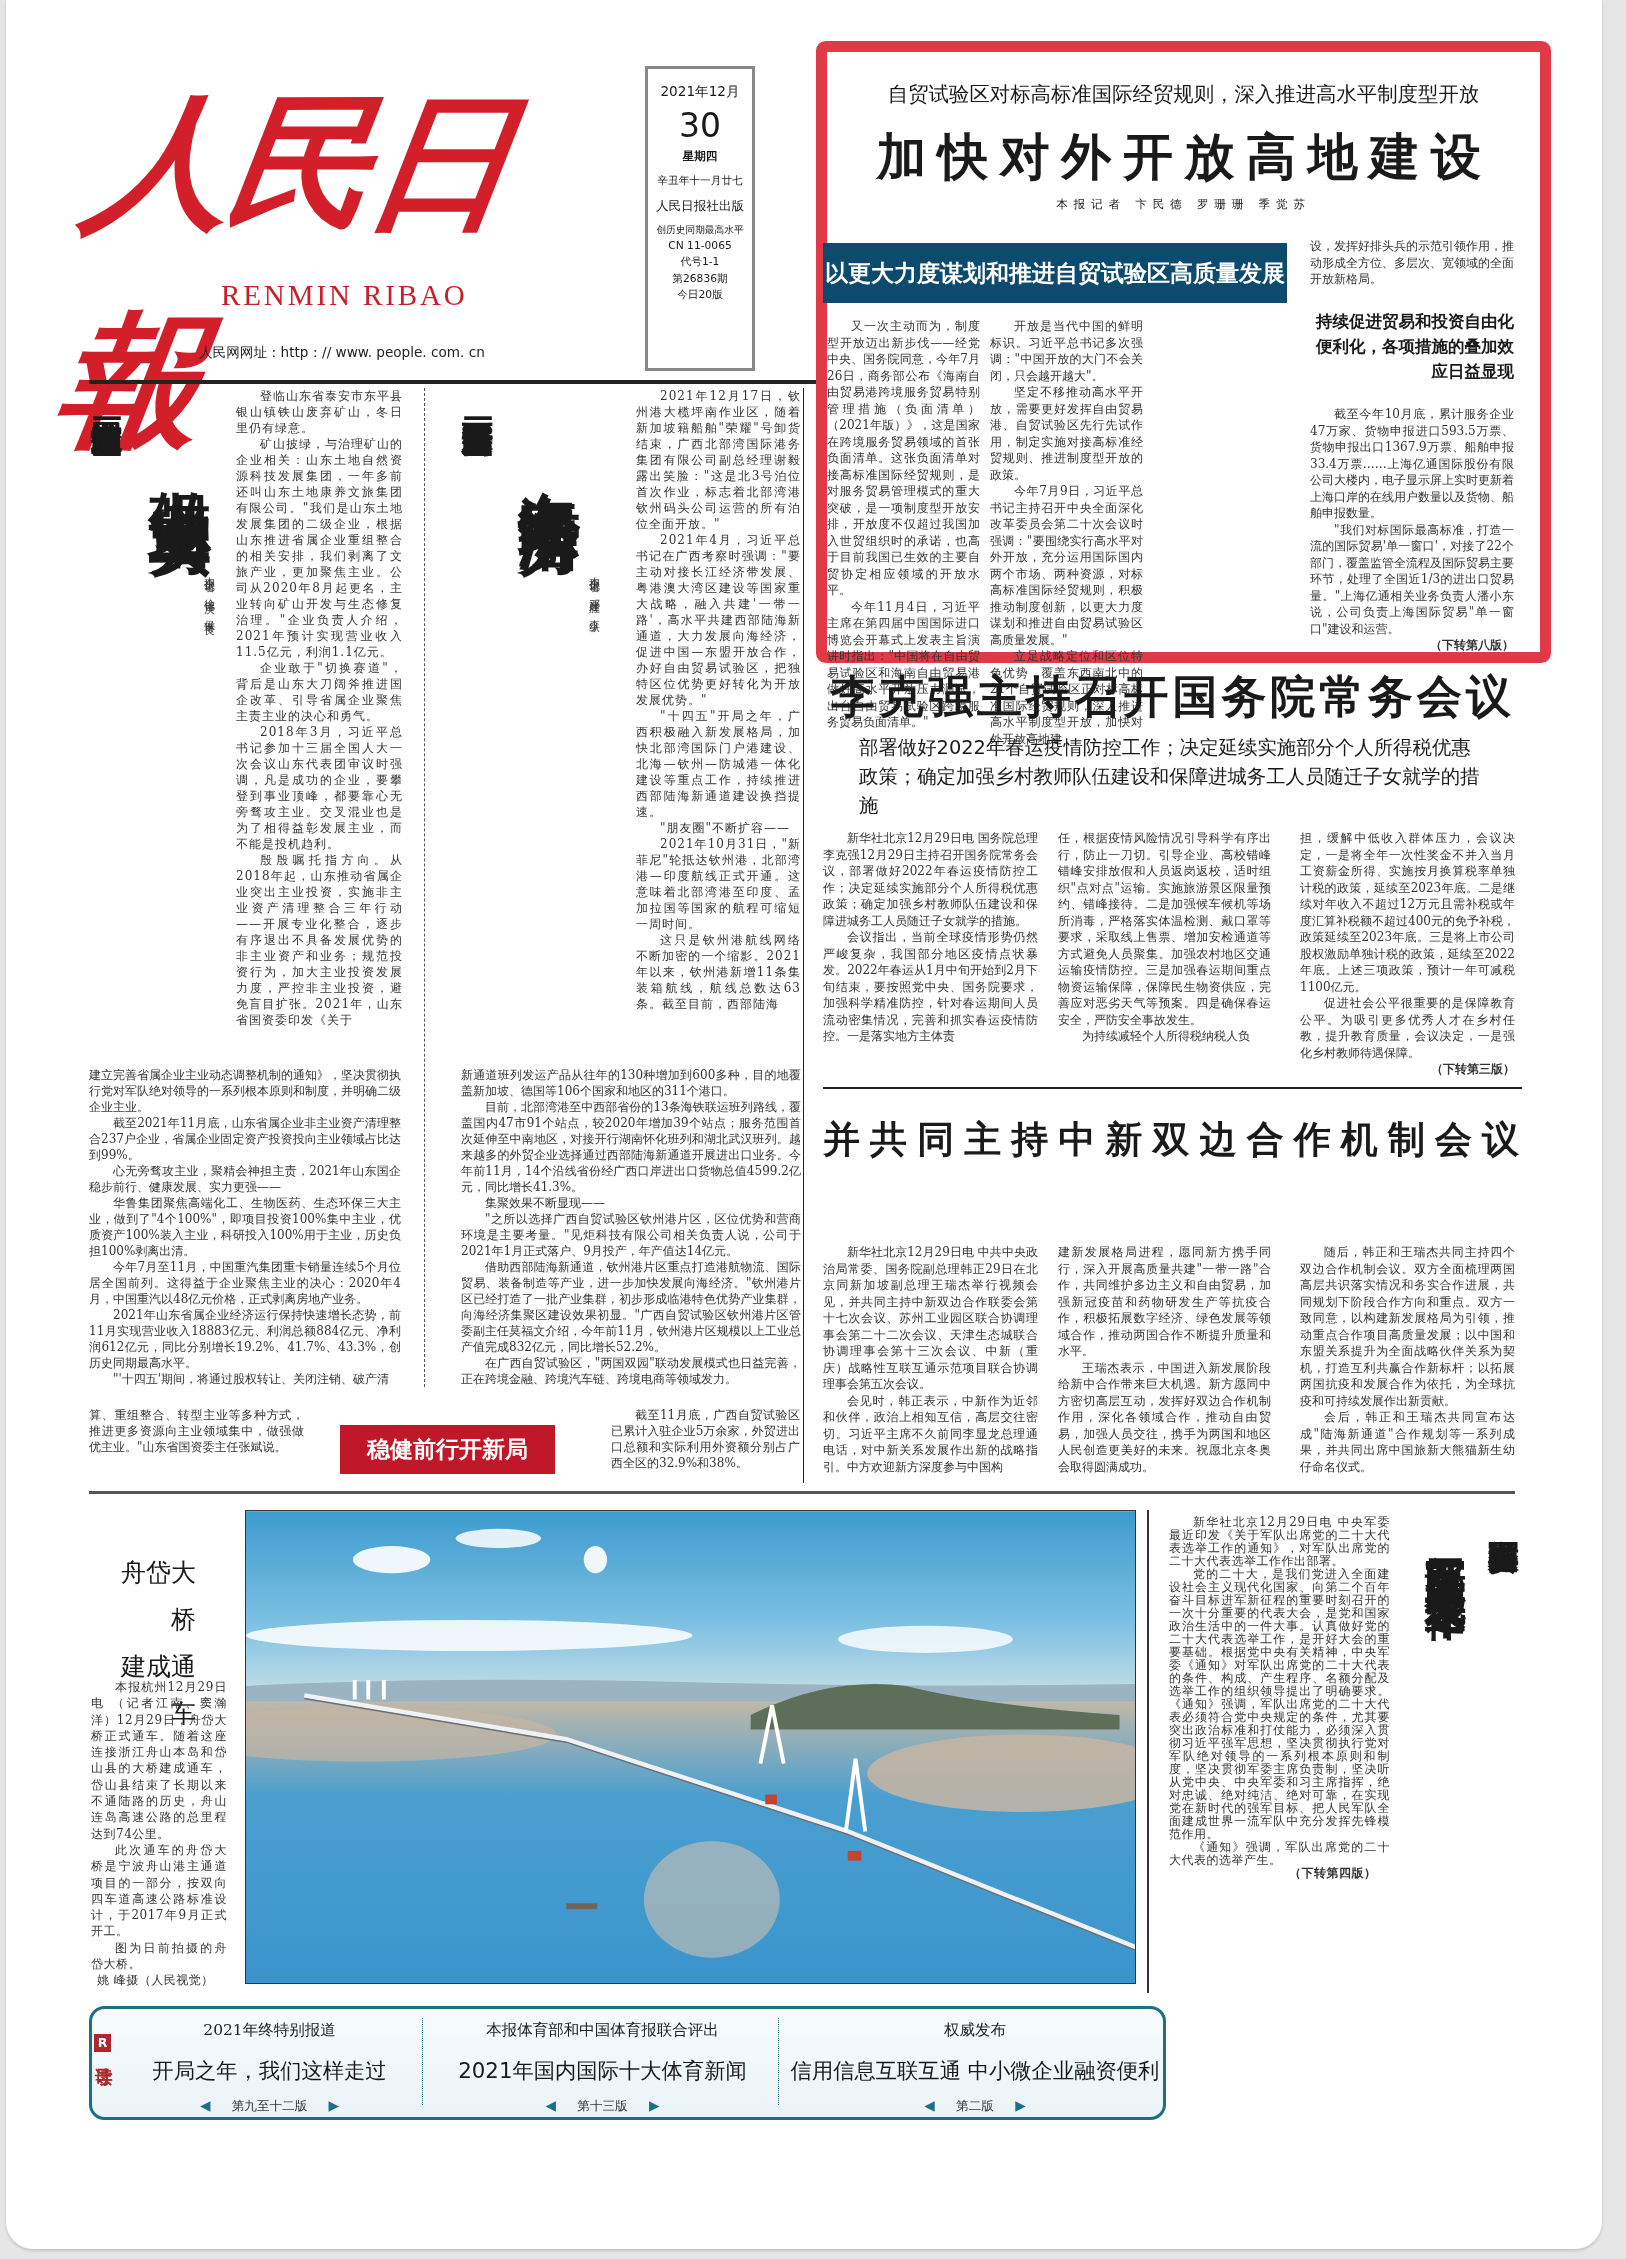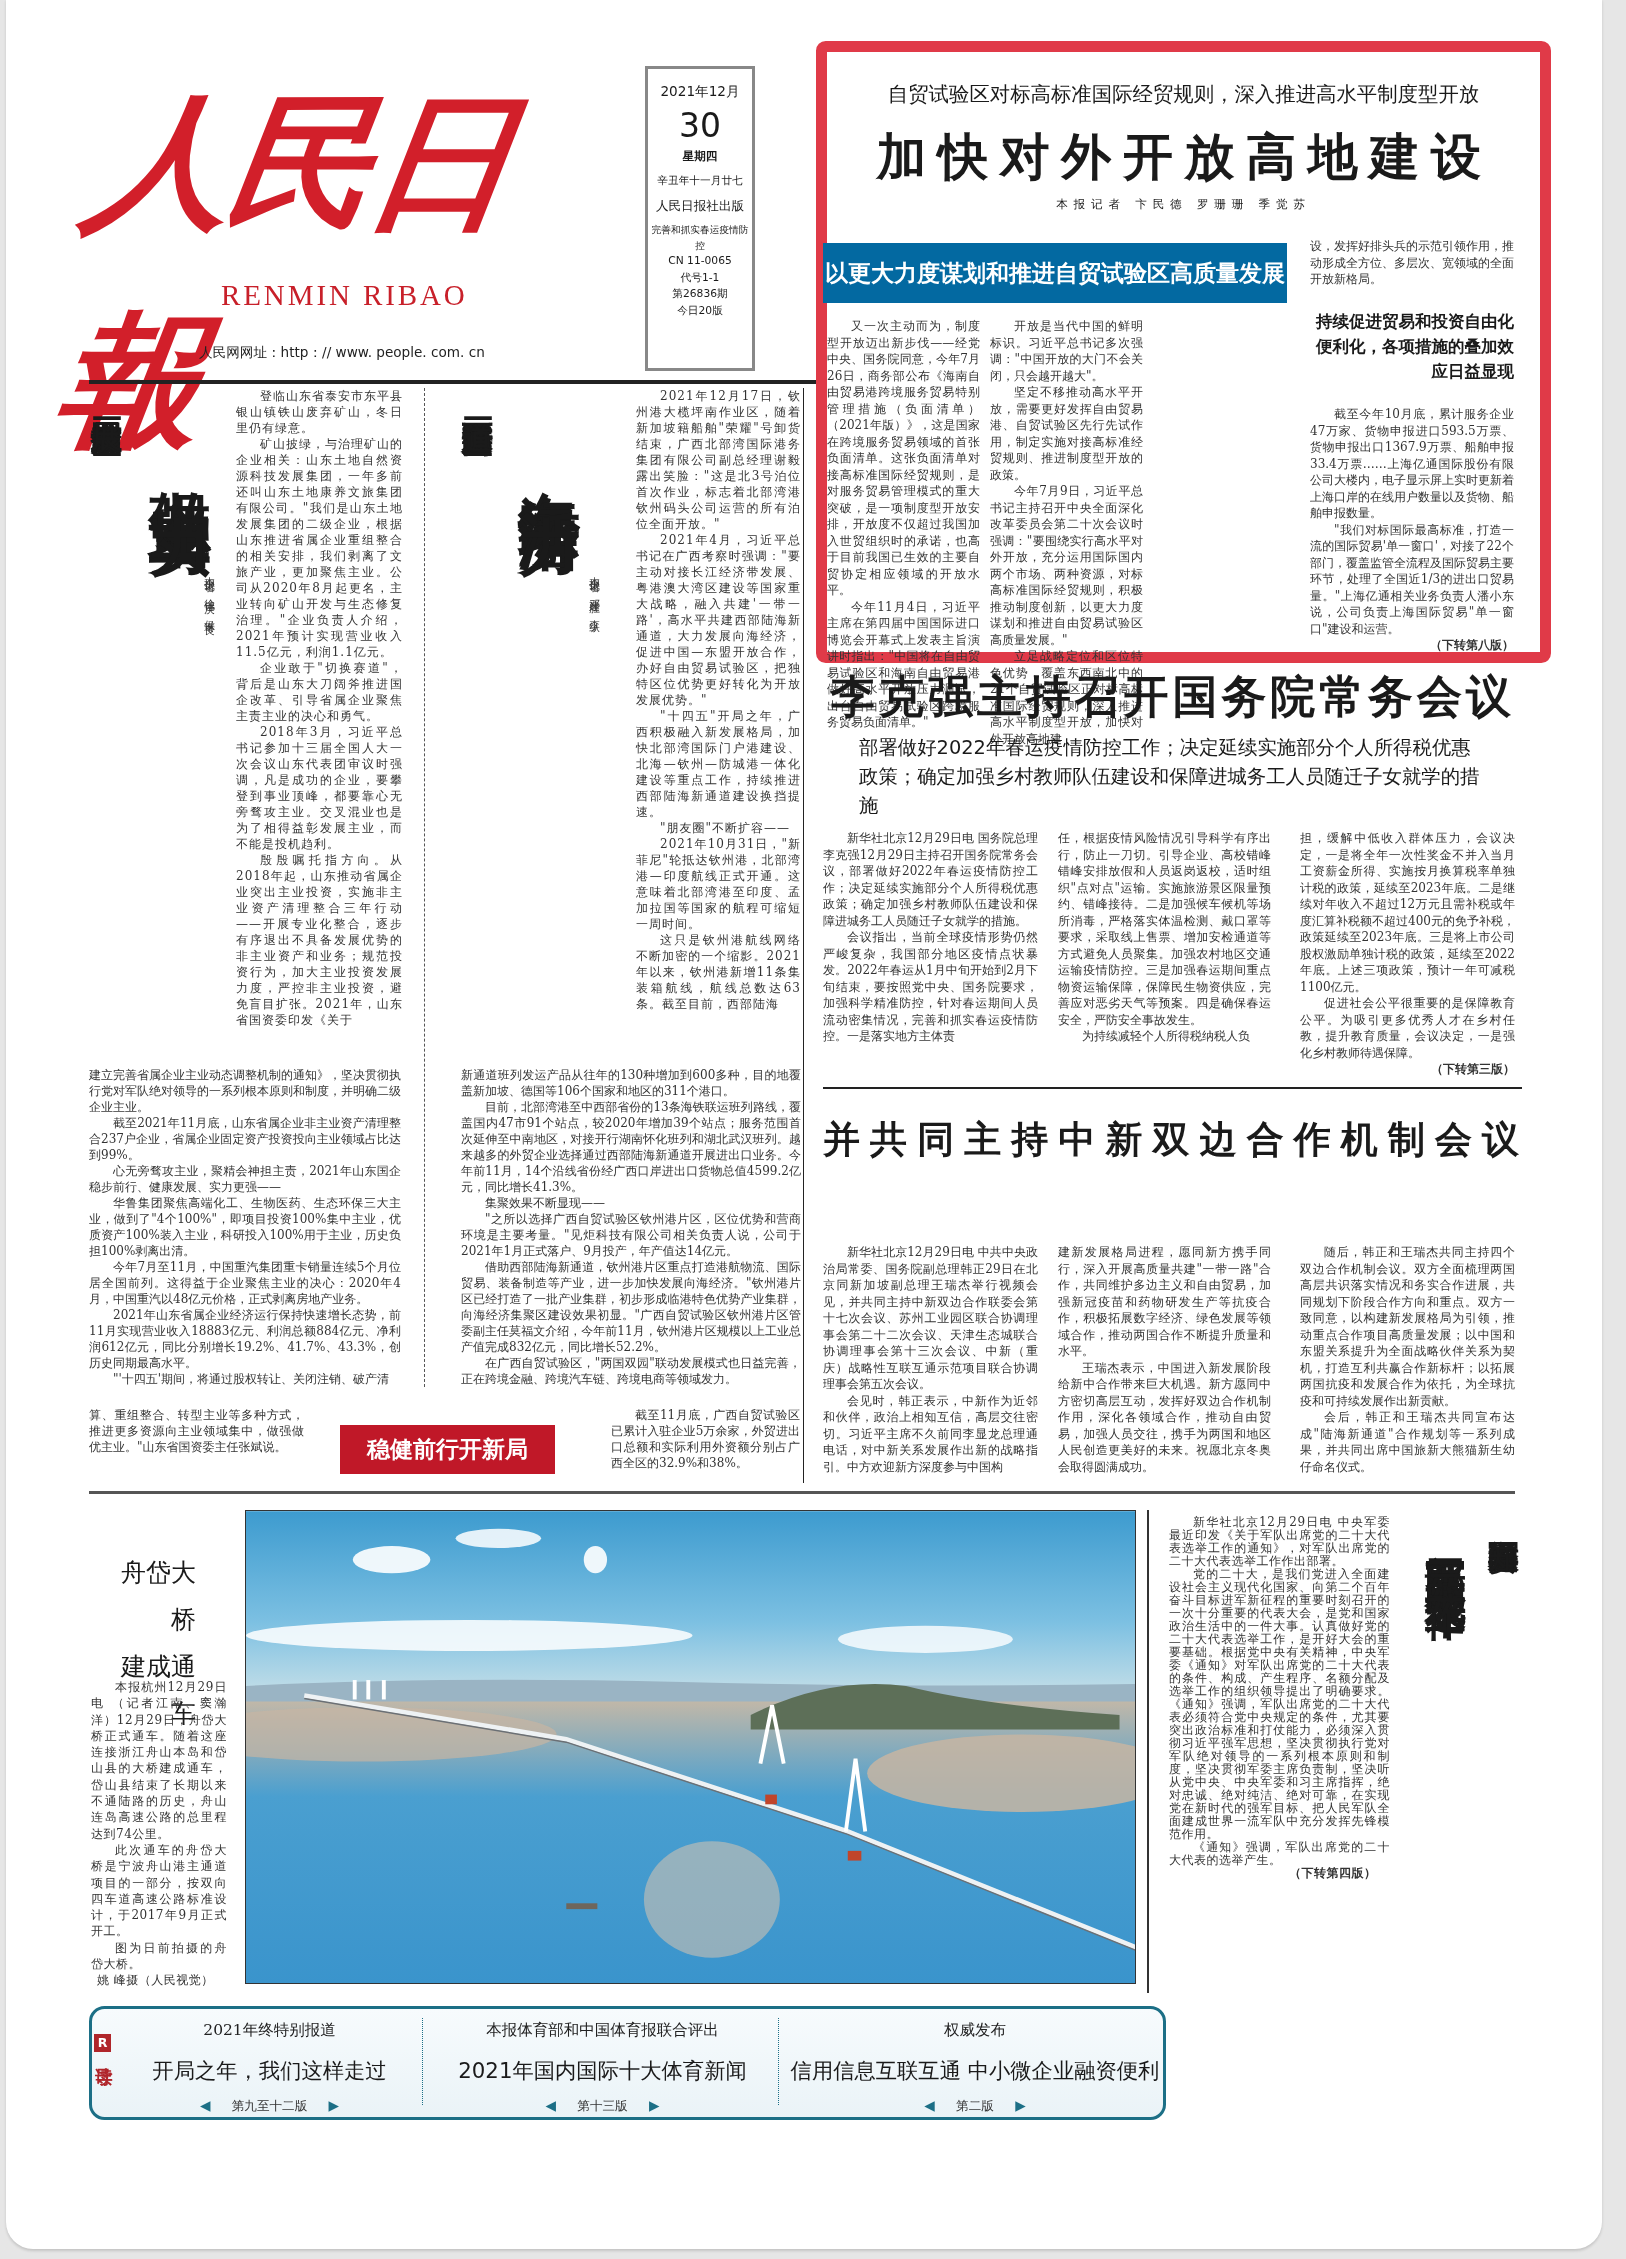--- a/index.html
+++ b/index.html
@@ -19,21 +19,21 @@
   .datebox .lunar { font-size: 10.7px; margin-top: 9.7px; }
   .datebox .pub { font-size: 12.6px; margin-top: 9.7px; font-family: Liberation Serif, serif; }
   .datebox .small { font-size: 9.7px; margin-top: 7.8px; line-height: 15.5px; }
   .datebox .b { font-size: 10.7px; line-height: 16.5px; }
 
   
   .redbox { left: 816px; top: 41px; width: 735px; height: 622px; border: 11.6px solid #e03a48; border-radius: 9.7px; }
   .rb-kicker { left: 844px; top: 80px; width: 679px; text-align: center; font-size: 20.4px; font-family: "DejaVu Sans", sans-serif; }
   .rb-title { left: 835px; top: 124px; width: 699px; text-align: center; font-size: 50px; font-weight: bold; letter-spacing: 11.6px; font-family: "DejaVu Sans", sans-serif; }
   .rb-byline { left: 873px; top: 197px; width: 621px; text-align: center; font-size: 11.6px; letter-spacing: 5.8px; }
-  .rb-redbar { left: 823px; top: 243px; width: 464px; height: 60px; background: #0369a1; color: #fff; font-size: 23px; font-weight: bold; line-height: 60px; text-align: center; font-family: "DejaVu Sans", sans-serif; }
+  .rb-redbar { left: 823px; top: 243px; width: 464px; height: 60px; background: #0c4a6e; color: #fff; font-size: 23px; font-weight: bold; line-height: 60px; text-align: center; font-family: "DejaVu Sans", sans-serif; }
   .rb-sub { left: 1310px; top: 309px; width: 204px; text-align: right; font-size: 16.5px; font-weight: bold; line-height: 25px; font-family: "DejaVu Sans", sans-serif; }
 
   .body { font-size: 12px; line-height: 16.5px; text-align: justify; color: #333; }
   .body p { text-indent: 2em; }
 
   
   .h-li { left: 823px; top: 667px; width: 699px; font-size: 45px; letter-spacing: 3.9px; text-align: center; font-family: "DejaVu Serif", serif; font-weight: bold; }
   .h-li-sub { left: 859px; top: 733px; width: 621px; font-size: 19.4px; line-height: 29px; font-family: "DejaVu Sans", sans-serif; }
   .h-han { left: 823px; top: 1111px; width: 699px; font-size: 37px; line-height: 56px; letter-spacing: 2.9px; font-family: "DejaVu Serif", serif; font-weight: bold; text-align: justify; text-align-last: justify; }
 
@@ -68,21 +68,21 @@
 <div class="abs logo">人民日報</div>
 <div class="abs logo-roman">RENMIN RIBAO</div>
 <div class="abs website">人民网网址：http：// www. people. com. cn</div>
 
 <div class="abs datebox">
   <div class="ym">2021年12月</div>
   <div class="day">30</div>
   <div class="wk">星期四</div>
   <div class="lunar">辛丑年十一月廿七</div>
   <div class="pub">人民日报社出版</div>
-  <div class="small">完善和抓实春运疫情防控</div>
+  <div class="small">创历史同期最高水平</div>
   <div class="b">CN 11-0065</div>
   <div class="b">代号1-1</div>
   <div class="b">第26836期</div>
   <div class="b">今日20版</div>
 </div>
 
 <div class="abs rule" style="left:89px; top:380px; width:730px; height:3.9px;"></div>
 
 <div class="abs redbox"></div>
 <div class="abs rb-kicker">自贸试验区对标高标准国际经贸规则，深入推进高水平制度型开放</div>

